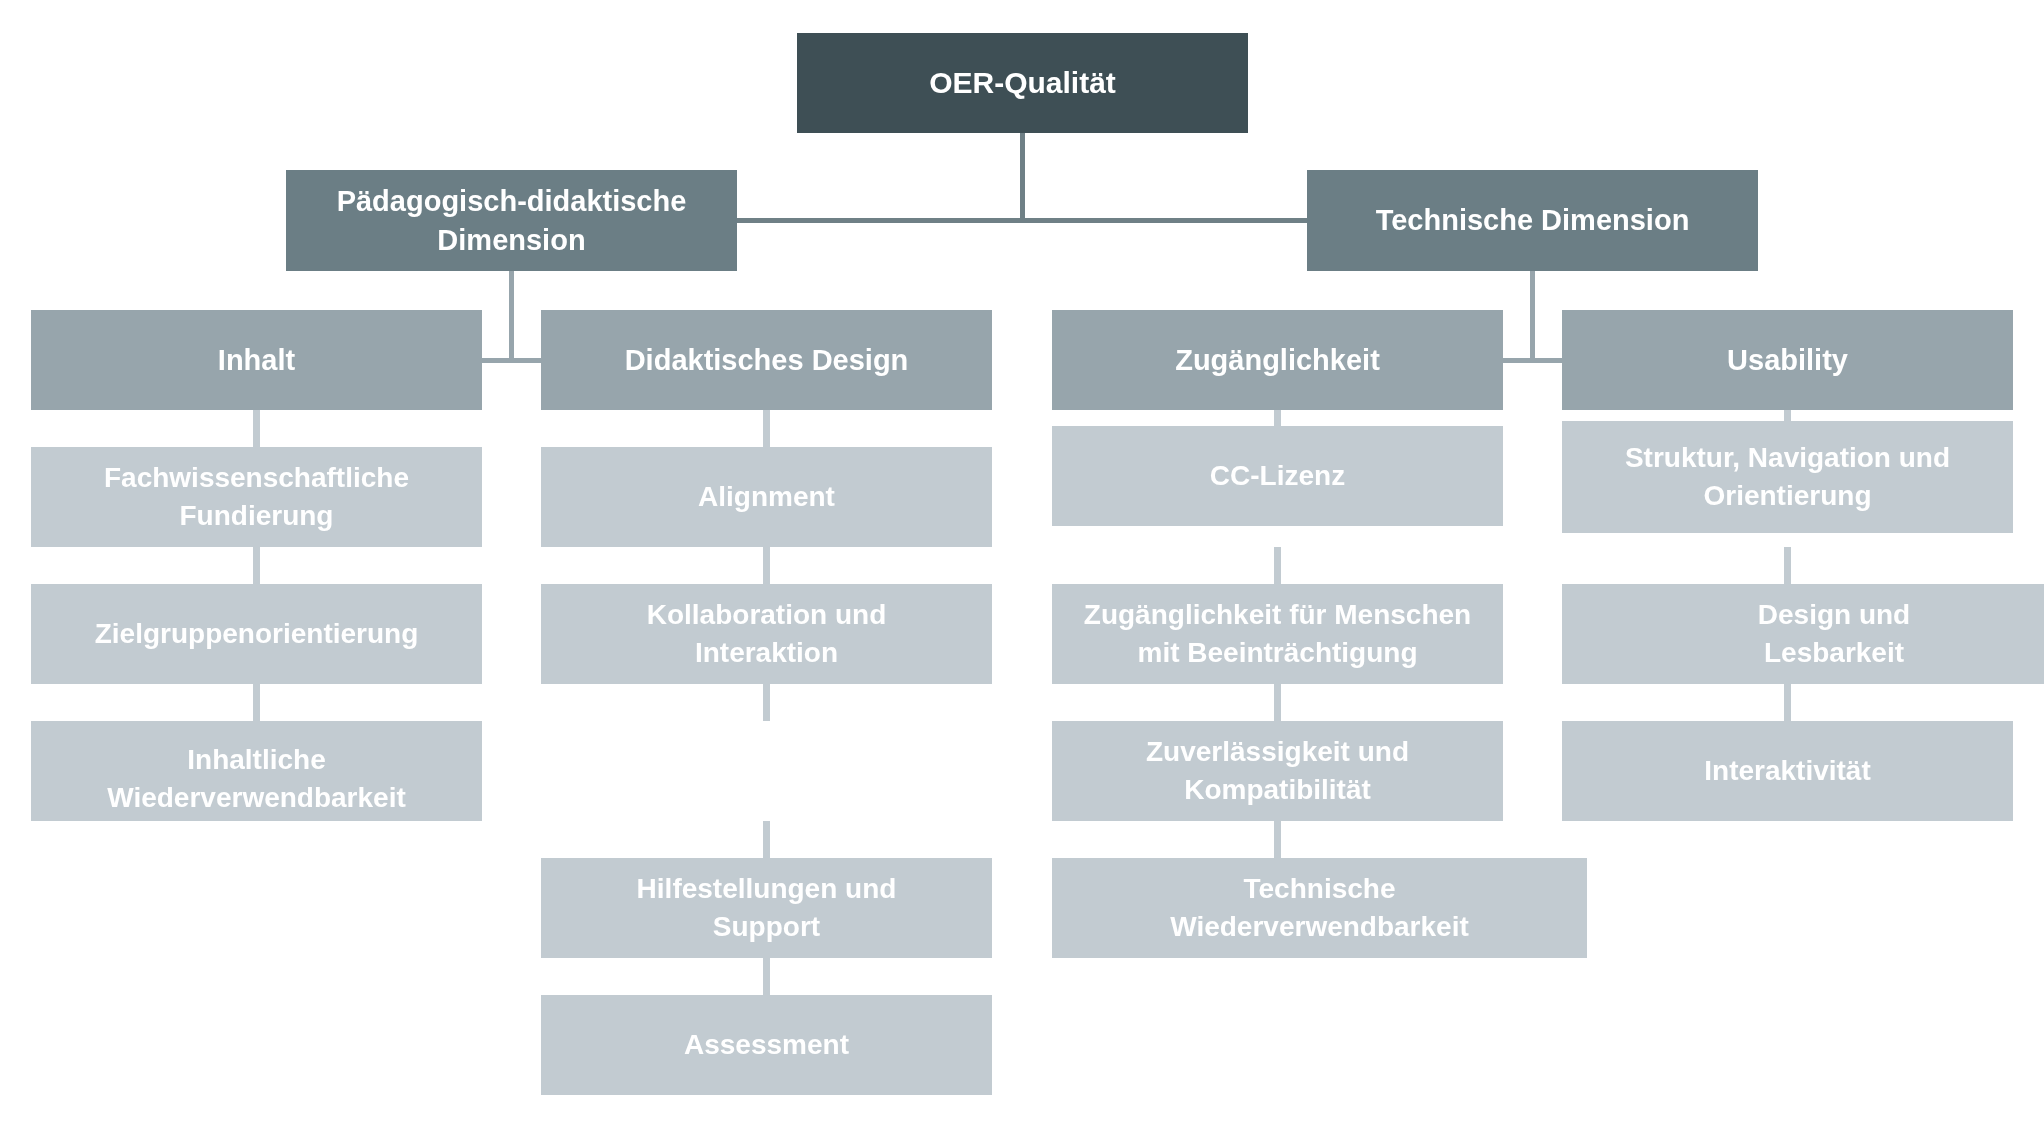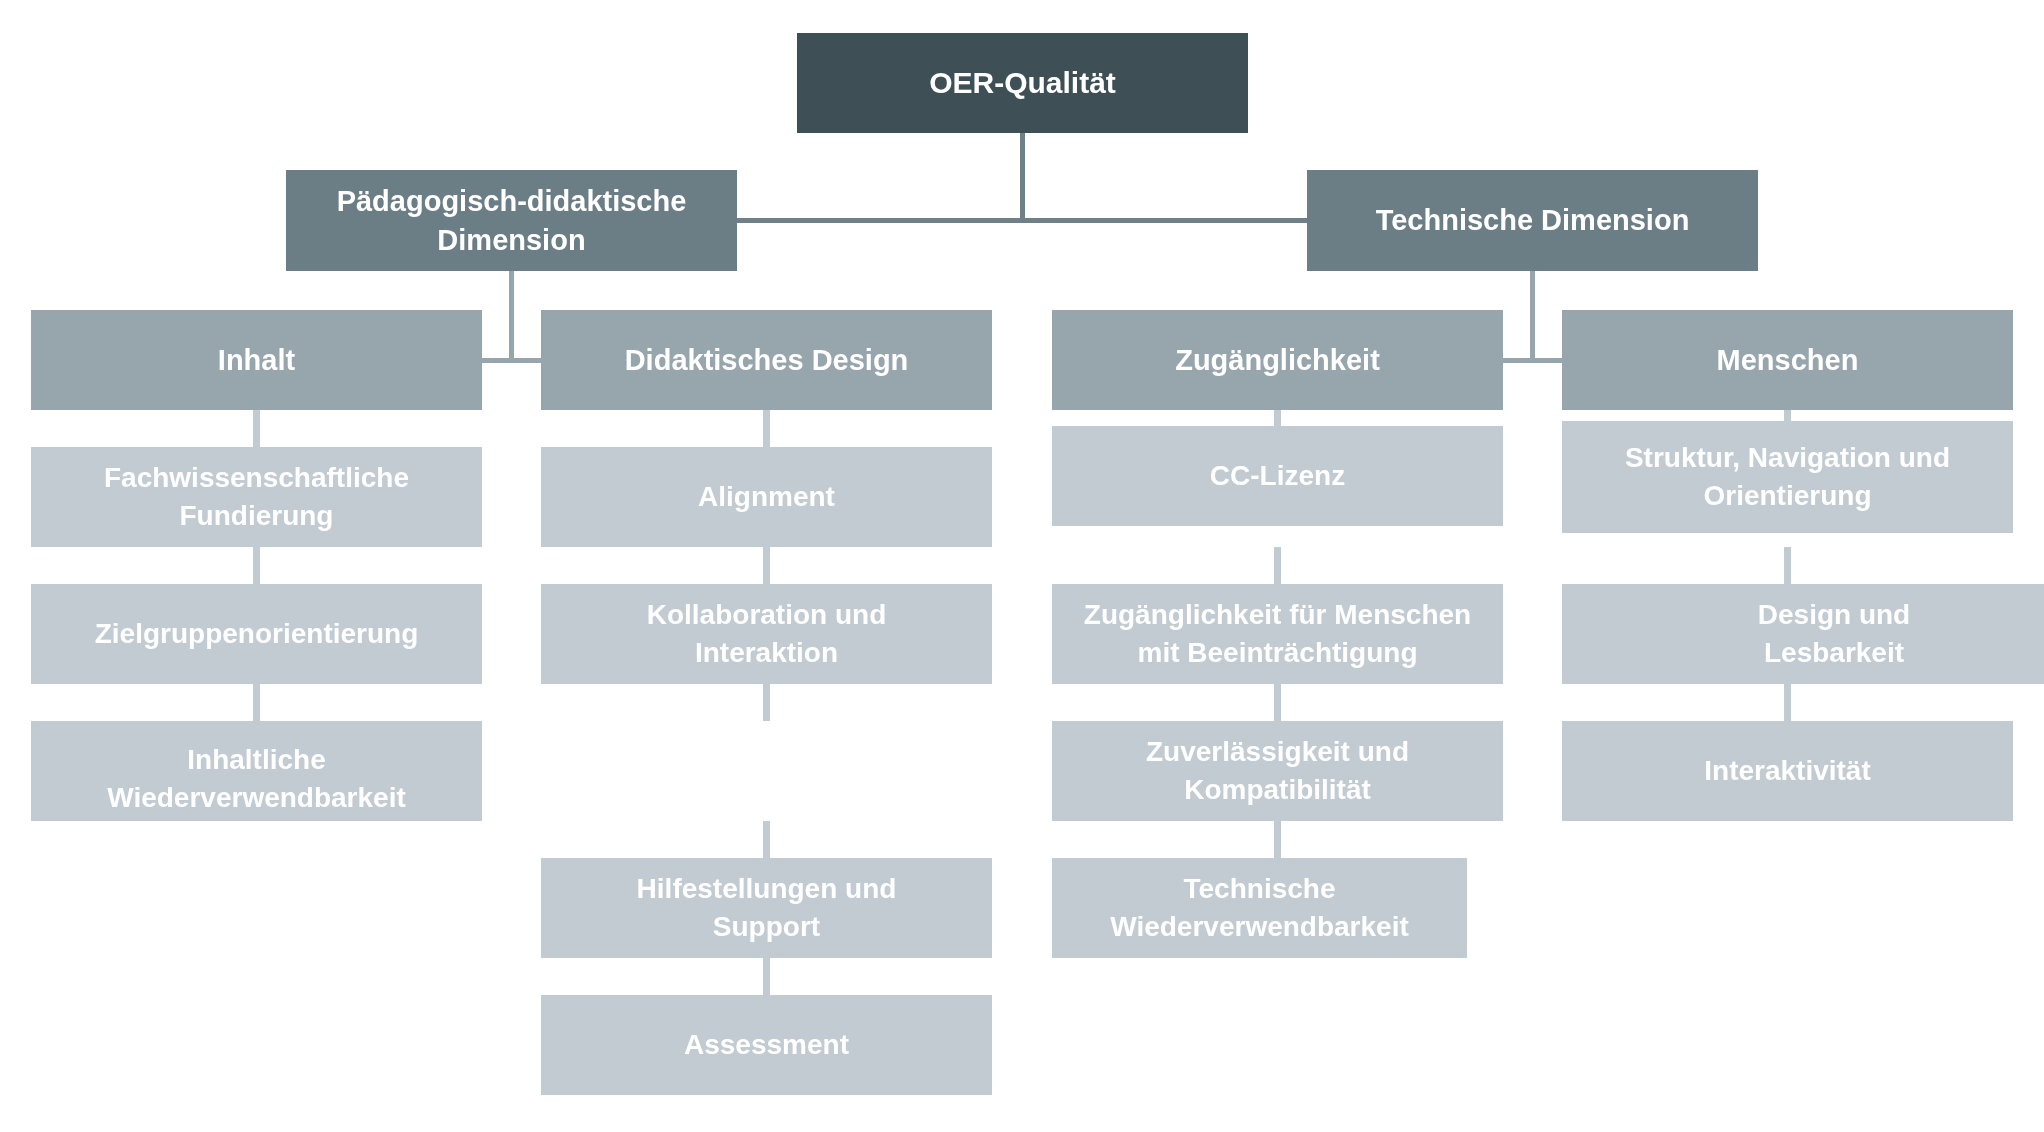--- a/index.html
+++ b/index.html
@@ -79,21 +79,21 @@
   <div class="box l3" style="left:31px; top:310px; width:451px; height:100px;">
     <span>Inhalt</span>
   </div>
   <div class="box l3" style="left:541px; top:310px; width:451px; height:100px;justify-content:center;">
     <span>Didaktisches Design</span>
   </div>
   <div class="box l3" style="left:1052px; top:310px; width:451px; height:100px;">
     <span>Zugänglichkeit</span>
   </div>
   <div class="box l3" style="left:1562px; top:310px; width:451px; height:100px;">
-    <span>Menschen</span>
+    <span>Usability</span>
   </div>
 
   <div class="box item" style="left:31px; top:447px; width:451px; height:100px;">
     <span>Fachwissenschaftliche
 Fundierung</span>
   </div>
   <div class="box item" style="left:31px; top:584px; width:451px; height:100px;">
     <span>Zielgruppenorientierung</span>
   </div>
   <div class="box item" style="left:31px; top:721px; width:451px; height:100px;align-items:flex-end;">
@@ -120,21 +120,21 @@
     <span>CC-Lizenz</span>
   </div>
   <div class="box item" style="left:1052px; top:584px; width:451px; height:100px;">
     <span>Zugänglichkeit für Menschen
 mit Beeinträchtigung</span>
   </div>
   <div class="box item" style="left:1052px; top:721px; width:451px; height:100px;">
     <span>Zuverlässigkeit und
 Kompatibilität</span>
   </div>
-  <div class="box item" style="left:1052px; top:858px; width:415px; height:100px;">
+  <div class="box item" style="left:1052px; top:858px; width:535px; height:100px;">
     <span>Technische
 Wiederverwendbarkeit</span>
   </div>
 
   <div class="box item" style="left:1562px; top:421px; width:451px; height:112px;">
     <span>Struktur, Navigation und
 Orientierung</span>
   </div>
   <div class="box item" style="left:1562px; top:584px; width:544px; height:100px;">
     <span>Design und

